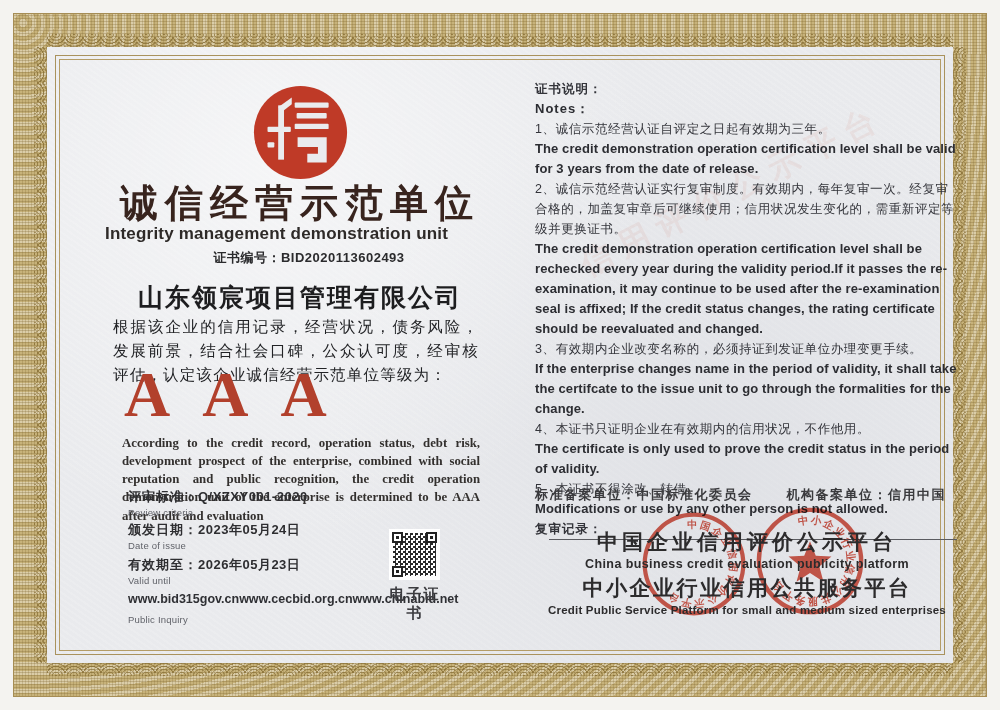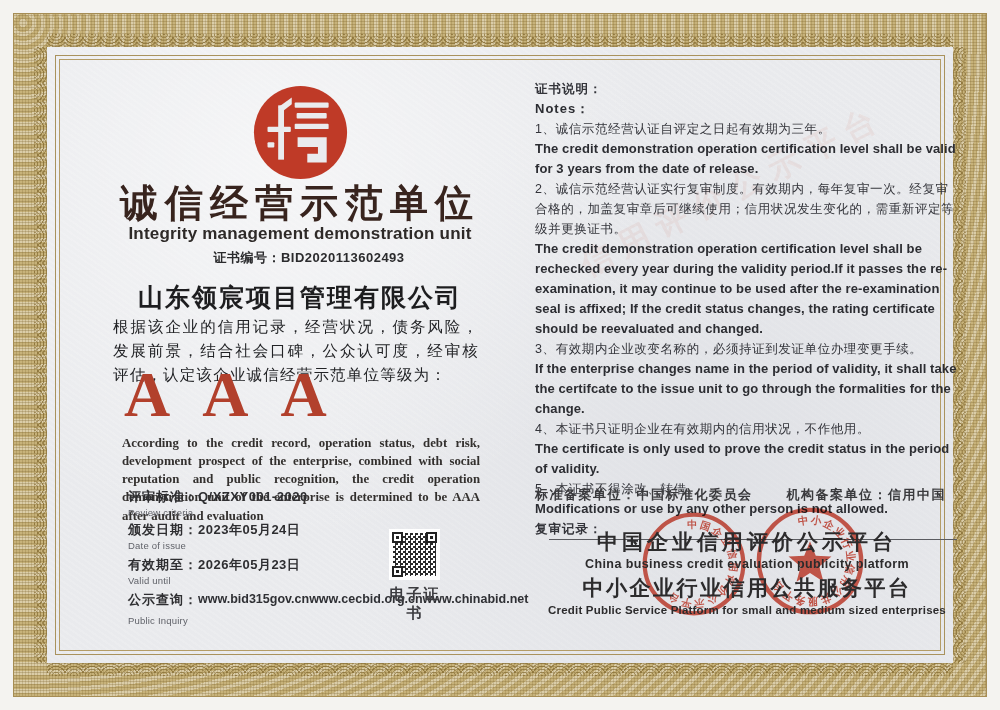--- a/index.html
+++ b/index.html
@@ -42,21 +42,21 @@
   .thinline.outer{inset:55px;}
   .thinline.inner{inset:59px;border-color:#b49c66;}
 
   
   .logo{position:absolute;left:252px;top:84px;width:97px;height:97px;}
   .title-cn{
     position:absolute;left:105px;top:178px;width:390px;text-align:center;
     font-size:38px;font-weight:800;letter-spacing:7px;color:#38241e;
   }
   .title-en{
-    position:absolute;left:105px;top:224px;width:390px;text-align:center;
+    position:absolute;left:105px;top:224px;width:390px;text-align:left;
     font-size:17px;font-weight:700;letter-spacing:.2px;color:#2e2a28;
   }
   .cert-no{
     position:absolute;left:114px;top:249px;width:390px;text-align:center;
     font-size:13px;font-weight:700;color:#2b2b2d;letter-spacing:.5px;
   }
   .company{
     position:absolute;left:105px;top:281px;width:390px;text-align:center;
     font-size:25px;font-weight:600;color:#1d1d1f;letter-spacing:2px;
   }
@@ -180,21 +180,20 @@
 <div class="field" style="top:521px;">
   <div><span class="lab">颁发日期：</span><span class="val">2023年05月24日</span></div>
   <div class="sub">Date of issue</div>
 </div>
 <div class="field" style="top:556px;">
   <div><span class="lab">有效期至：</span><span class="val">2026年05月23日</span></div>
   <div class="sub">Valid until</div>
 </div>
 <div class="field urls" style="top:591px;">
   <div class="cols">
-    <span class="lab">公示查询：</span>
     <span class="urllist">
       <span>www.bid315gov.cn</span>
       <span>www.cecbid.org.cn</span>
       <span>www.chinabid.net</span>
     </span>
   </div>
   <div class="sub">Public Inquiry</div>
 </div>
 
 <div class="qr">

